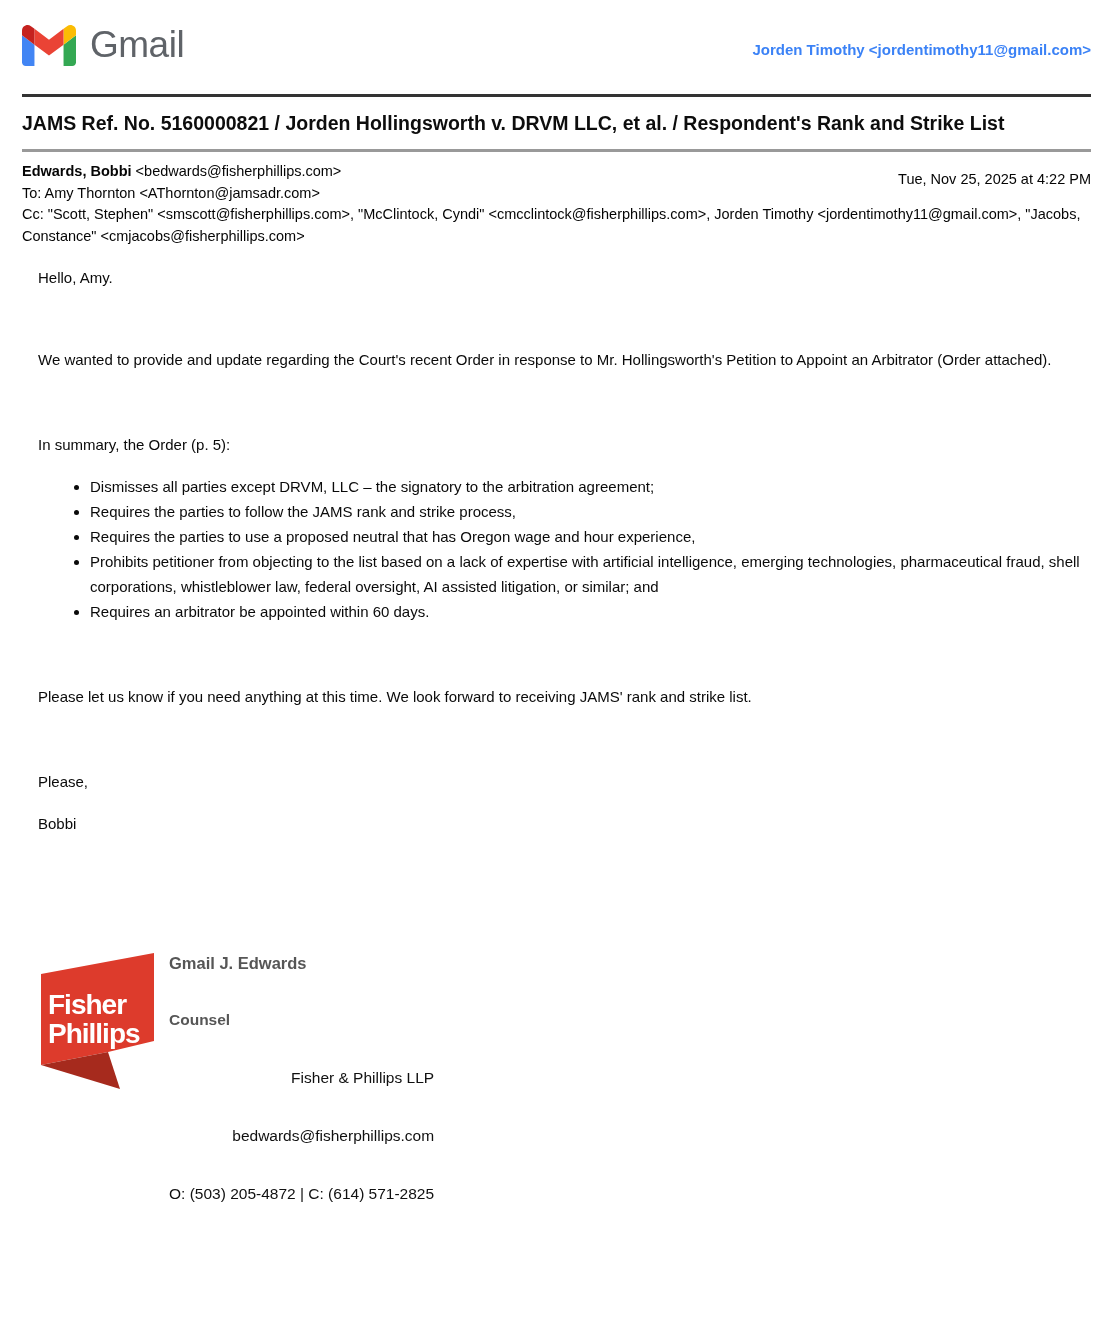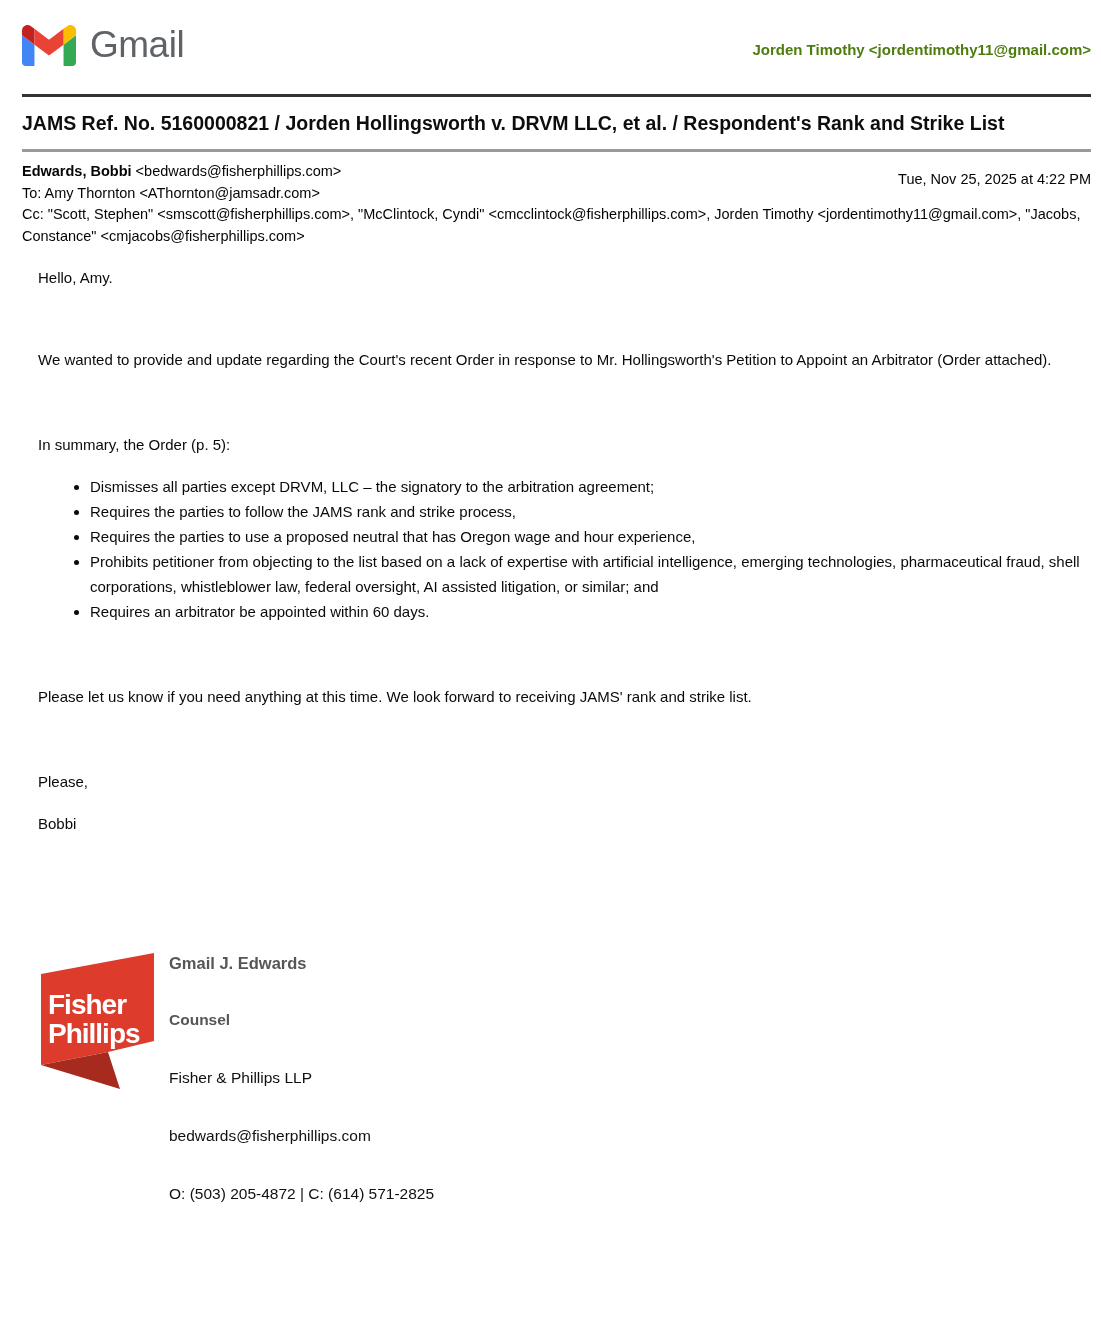--- a/index.html
+++ b/index.html
@@ -8,21 +8,21 @@
     width: 1101px; height: 1338px;
     font-family: "Liberation Sans", sans-serif;
     color: #111; overflow: hidden;
   }
   .page { padding: 0 10px 0 22px; }
 
   
   .topbar { margin-top: 24px; display: flex; justify-content: space-between; align-items: center; }
   .gmail-lockup { display: flex; align-items: center; gap: 14px; }
   .gmail-wordmark { font-size: 37px; color: #5f6368; letter-spacing: -0.5px; }
-  .account-line { font-size: 15px; font-weight: bold; color: #4d7c0f; padding-top: 8px; }
+  .account-line { font-size: 15px; font-weight: bold; color: #3b82f6; padding-top: 8px; }
 
   .rule-dark { border: 0; border-top: 3px solid #333; margin-top: 28px; }
   .rule-gray { border: 0; border-top: 3px solid #999; margin-top: 11px; }
 
   .subject { margin-top: 12px; font-size: 19.5px; font-weight: bold; line-height: 29px; color: #0d0d0d; max-width: 1060px; }
 
   .meta { position: relative; margin-top: 9px; font-size: 14.5px; line-height: 21.5px; color: #050505; }
   .meta .from-block { max-width: 860px; }
   .from-name { font-weight: bold; }
   .meta-date { position: absolute; top: 0; right: 0; margin-top: 8px; }
@@ -36,21 +36,21 @@
   .p-closing-req { margin-top: 60px; }
   .p-kindly   { margin-top: 60px; }
   .p-signoff  { margin-top: 17px; }
 
   
   .signature { margin-top: 112px; margin-left: 16px; display: flex; gap: 12px; }
   .fp-logo { width: 119px; height: 147px; flex: 0 0 auto; }
   .sig-text { padding-top: 6px; }
   .sig-name  { font-size: 16.5px; font-weight: bold; color: #565656; line-height: 19px; margin-bottom: 38px; }
   .sig-title { font-size: 15.5px; font-weight: bold; color: #565656; line-height: 18px; margin-bottom: 40px; }
-  .sig-firm, .sig-email, .sig-phones { font-size: 15.5px; color: #101010; line-height: 18px; margin-bottom: 40px; }
+  .sig-firm, .sig-email, .sig-phones { font-size: 15.5px; color: #101010; line-height: 18px; margin-bottom: 40px; text-align: right; }
 </style>
 </head>
 <body>
 
 <div class="page">
 
   <div class="topbar">
     <div class="gmail-lockup">
       <svg width="54" height="41" viewBox="0 0 49.4 37.3">
         <path d="M3.4,37.3h8V17.9L0,9.3v24.6C0,35.8,1.5,37.3,3.4,37.3z" fill="#4285f4"></path>

